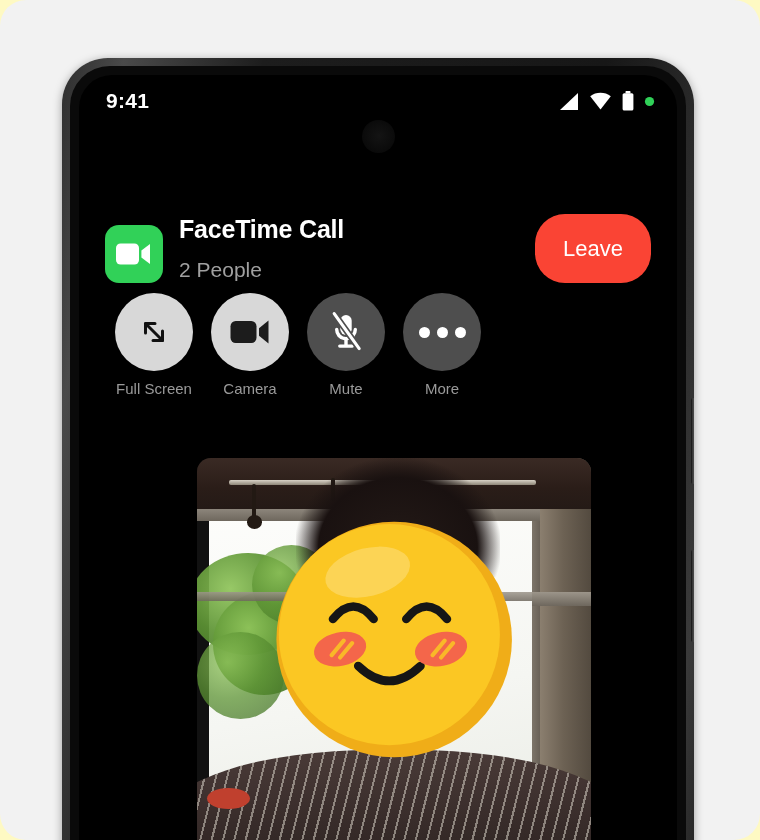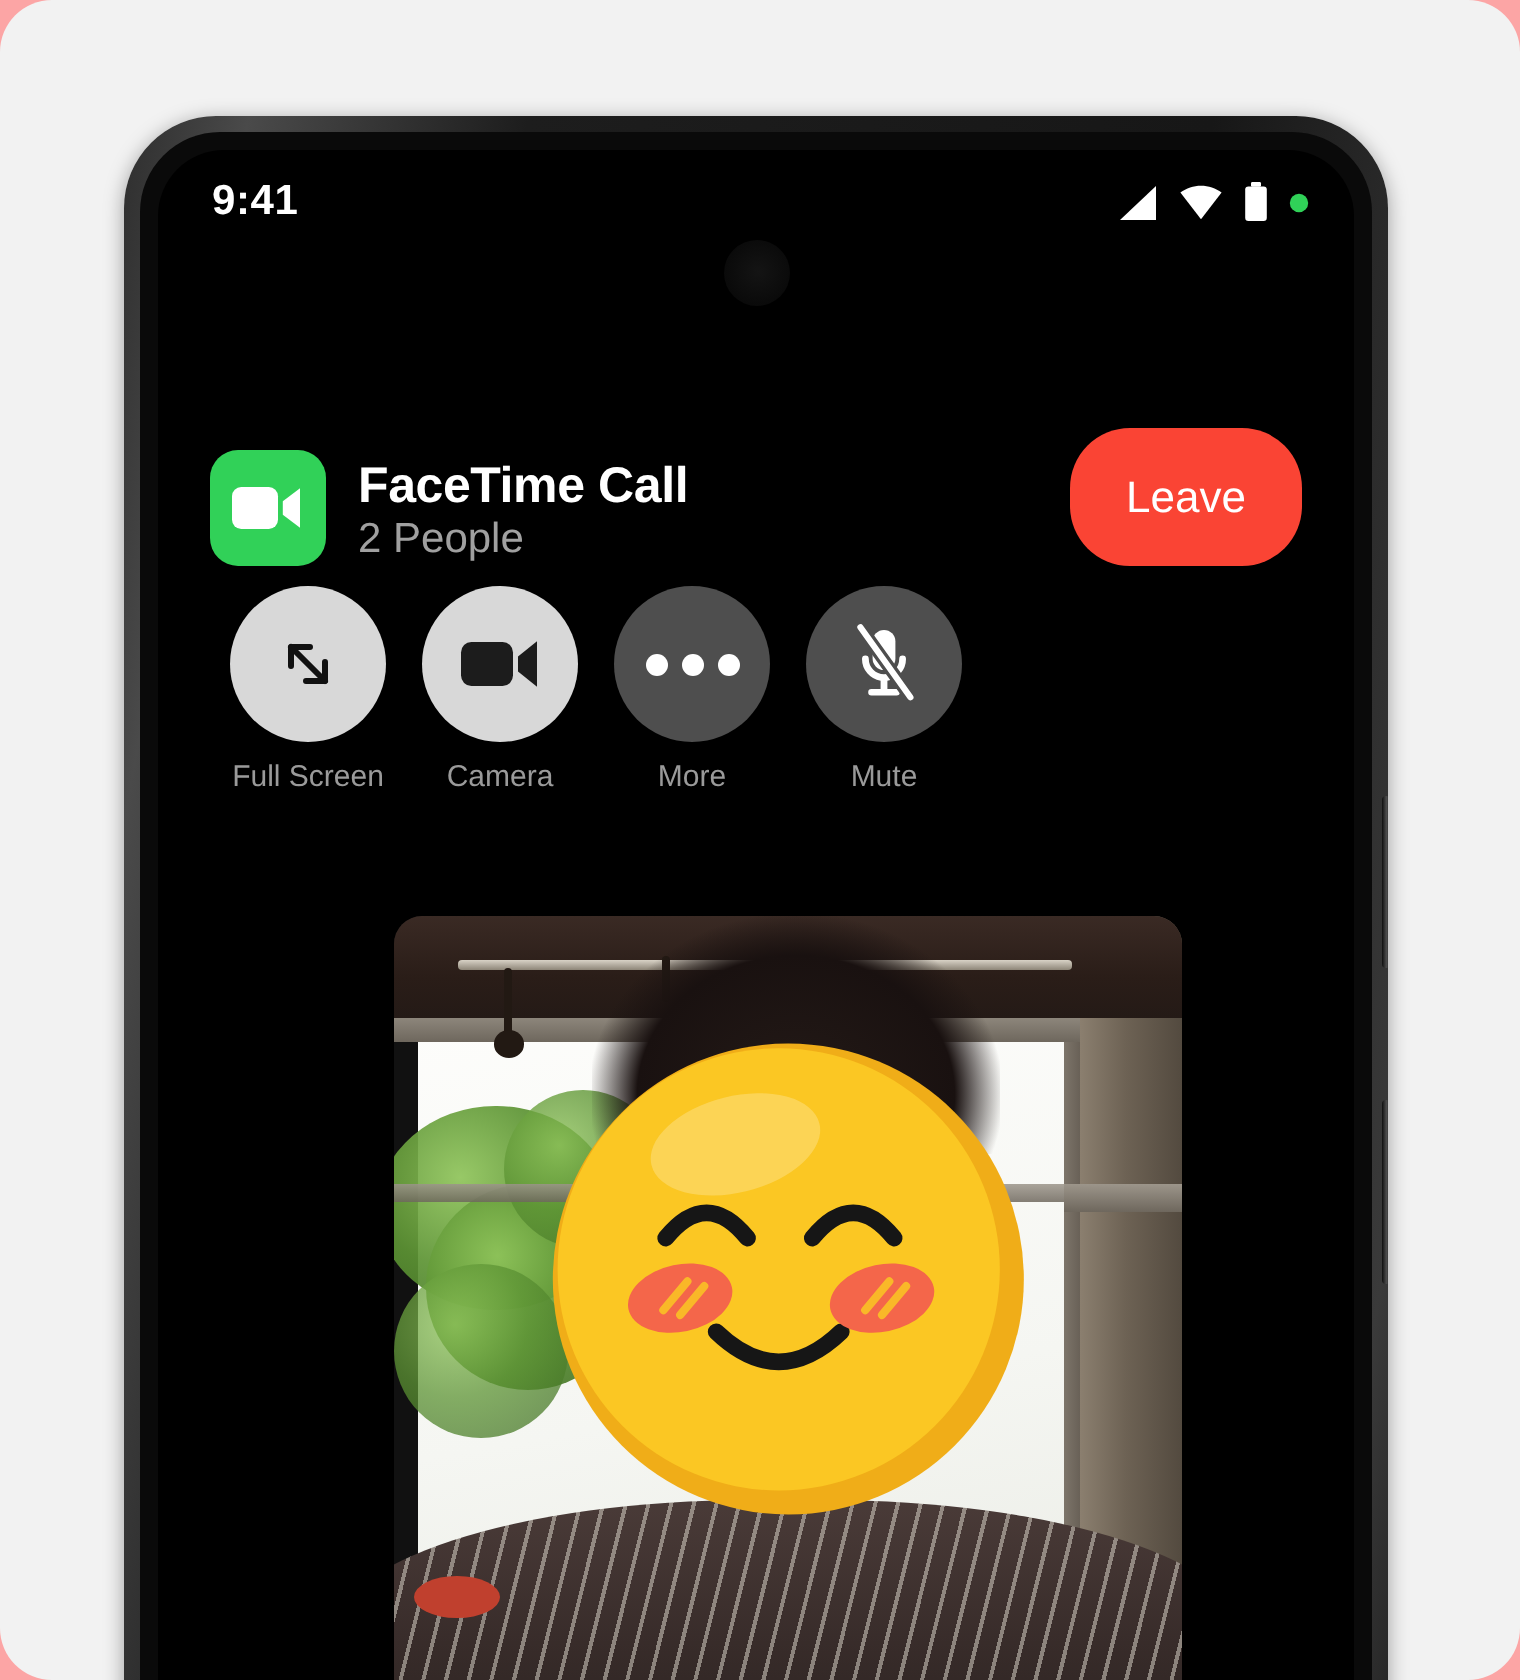--- a/index.html
+++ b/index.html
@@ -10,21 +10,21 @@
     overflow: hidden;
     background: #f1f1f1;
     font-family: "Liberation Sans", sans-serif;
   }
 
   
   #page {
     position: relative;
     width: 760px;
     height: 840px;
-    background: #fca5a5;
+    background: #fef9c3;
   }
   #card {
     position: absolute;
     left: 0; top: 0;
     width: 760px; height: 840px;
     background: #f2f2f2;
     border-radius: 26px;
   }
 
   
@@ -133,21 +133,21 @@
     color: #ffffff;
     font-size: 25px;
     font-weight: bold;
     line-height: 1.08;
     letter-spacing: -.2px;
   }
   #ft-sub {
     color: #a0a0a0;
     font-size: 21px;
     line-height: 1.18;
-    margin-top: 1px;
+    margin-top: 15px;
   }
   #leave-button {
     flex: 0 0 auto;
     background: #fa4434;
     color: #ffffff;
     border: none;
     border-radius: 30px;
     height: 69px;
     padding: 0 28px;
     font-size: 22px;
@@ -354,45 +354,45 @@
         </div>
 
         <div class="ctl">
           <div class="ctl-circle light">
             <svg width="42" height="28" viewBox="0 0 42 28">
               <rect x="1.5" y="3" width="26" height="22" rx="5.2" fill="#1c1c1c"></rect>
               <path d="M30 10.2 L39.5 2.6 L39.5 25.4 L30 17.8 Z" fill="#1c1c1c"></path>
             </svg>
           </div>
           <div class="ctl-label">Camera</div>
-        </div>
-
-        <div class="ctl">
-          <div class="ctl-circle dark">
-            <span class="dots">
-                <i></i>
-                <i></i>
-                <i></i>
-              </span>
-          </div>
-          <div class="ctl-label">More</div>
         </div>
 
         <div class="ctl">
           <div class="ctl-circle dark">
             <svg width="40" height="42" viewBox="0 0 40 42">
               <g fill="#ffffff">
                 <rect x="14.3" y="4" width="11.4" height="20" rx="5.7"></rect>
                 <path d="M9 18.5 a1.7 1.7 0 0 1 3.4 0 a7.6 7.6 0 0 0 15.2 0 a1.7 1.7 0 0 1 3.4 0 a11 11 0 0 1 -9.3 10.85 l0 4.15 l4.6 0 a1.6 1.6 0 0 1 0 3.2 l-12.6 0 a1.6 1.6 0 0 1 0 -3.2 l4.6 0 l0 -4.15 A11 11 0 0 1 9 18.5 Z"></path>
               </g>
               <path d="M8.2 2.6 L33.2 37.6" stroke="#4e4e4e" stroke-width="6.4" stroke-linecap="round" fill="none"></path>
               <path d="M8.2 2.6 L33.2 37.6" stroke="#ffffff" stroke-width="3.1" stroke-linecap="round" fill="none"></path>
             </svg>
           </div>
           <div class="ctl-label">Mute</div>
+        </div>
+
+        <div class="ctl">
+          <div class="ctl-circle dark">
+            <span class="dots">
+                <i></i>
+                <i></i>
+                <i></i>
+              </span>
+          </div>
+          <div class="ctl-label">More</div>
         </div>
 
       </div>
 
       <div id="video-tile">
         <div id="video-scene">
 
           <div class="window-pane" style="left:3%;top:13%;width:84%;height:87%;"></div>
 
           <div class="foliage" style="left:-2%;top:24%;width:30%;height:26%;"></div>

